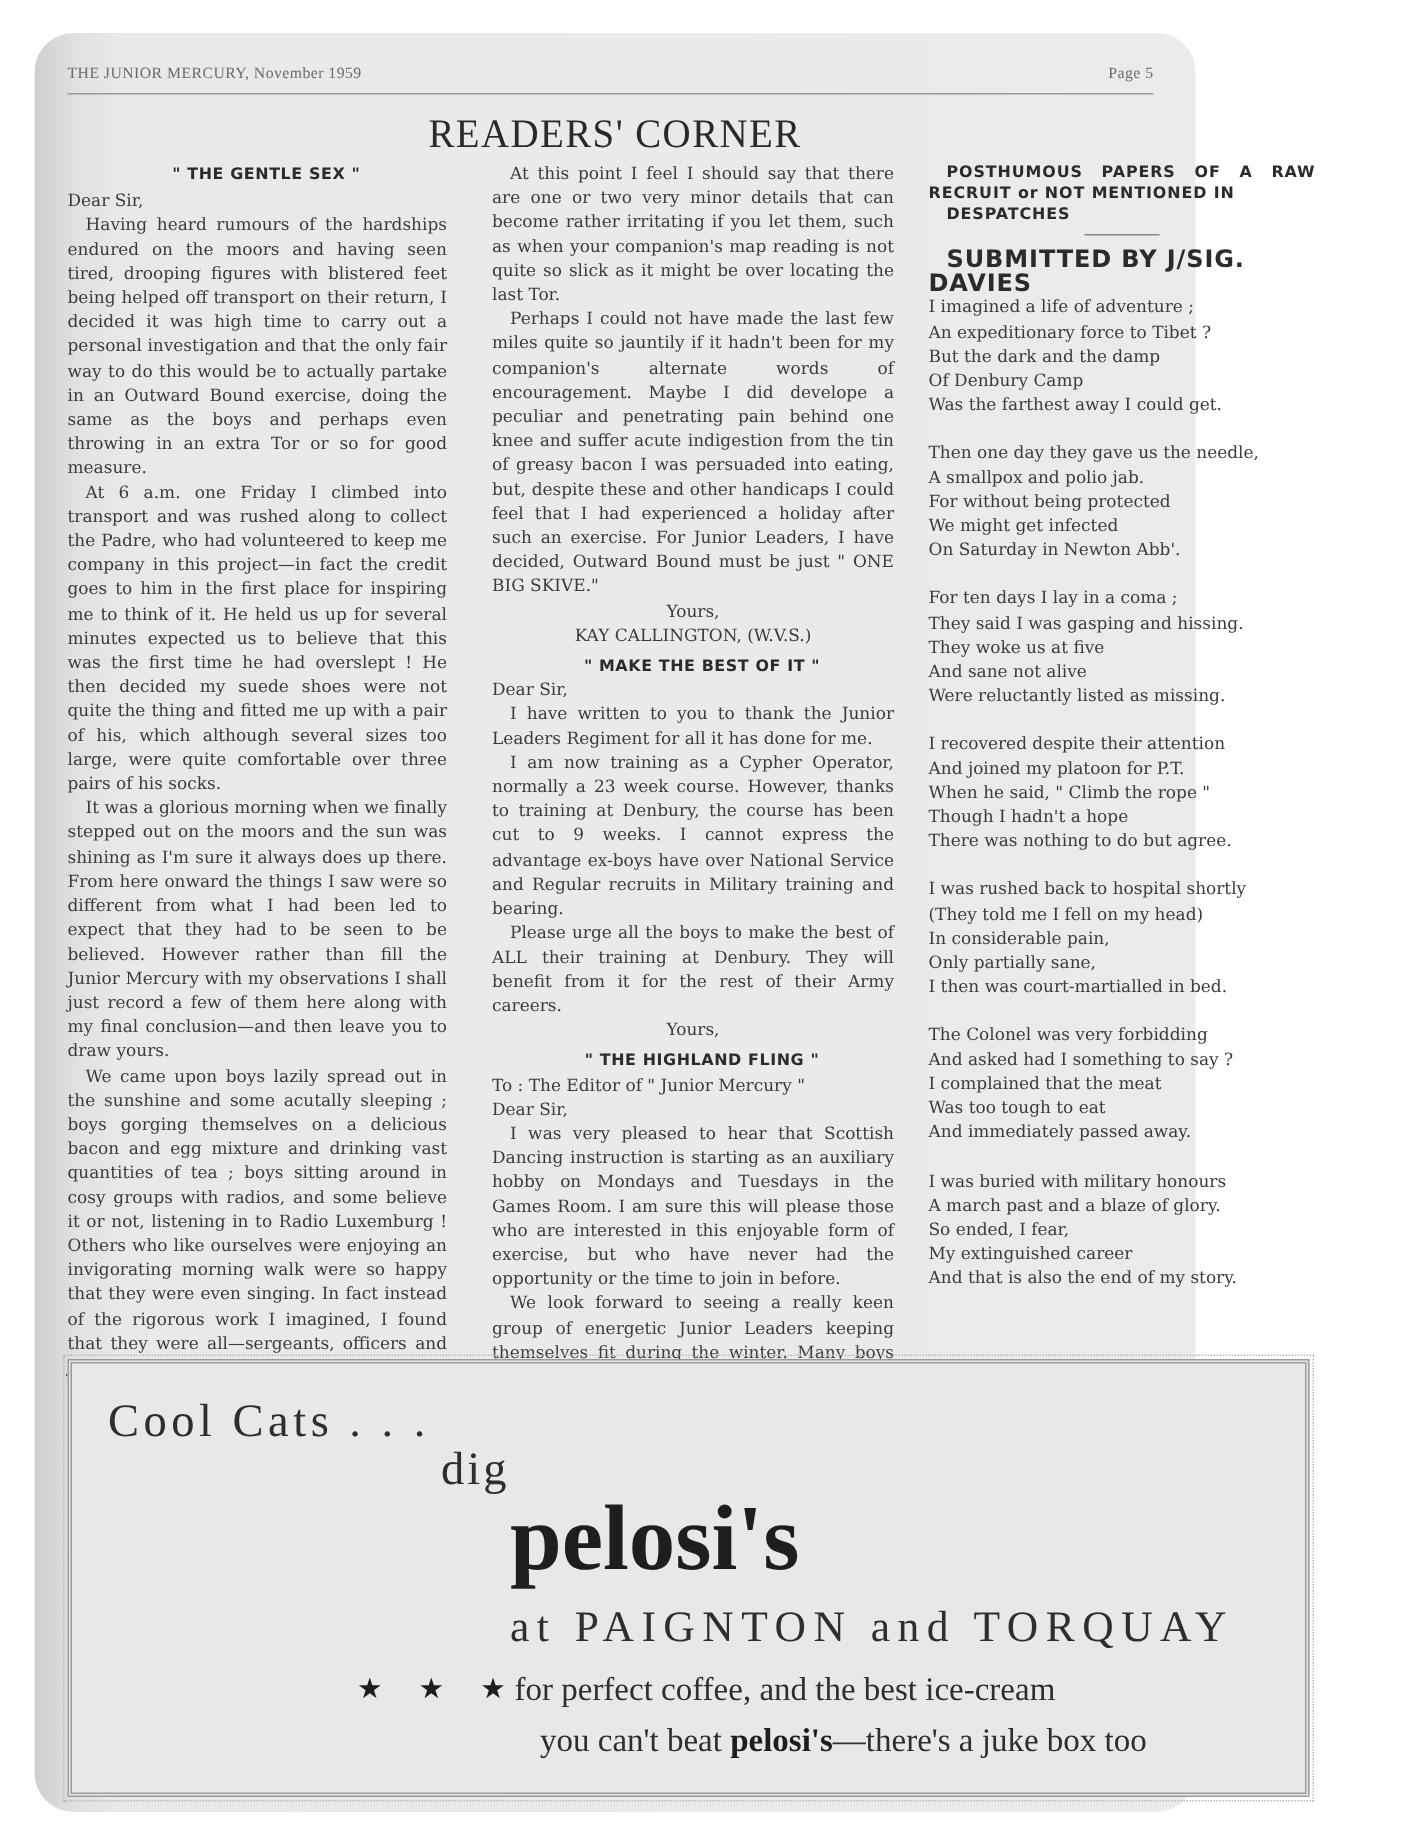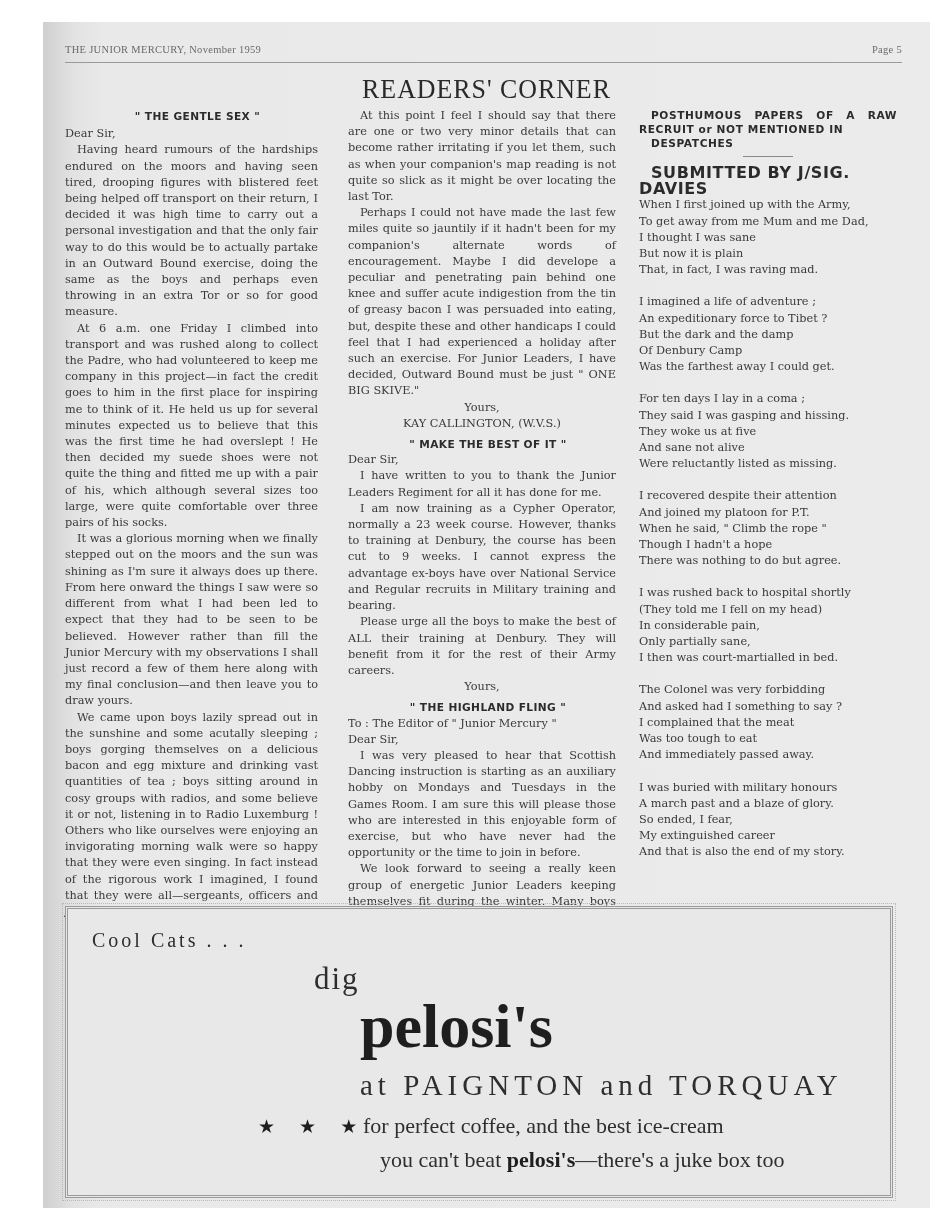--- a/index.html
+++ b/index.html
@@ -1,21 +1,22 @@
 <!DOCTYPE html>
 <html><head>
 <meta charset="utf-8">
 <style>
   html, body { margin: 0; padding: 0; background: #ffffff; }
   body { width: 939px; height: 1230px; position: relative; overflow: hidden; }
   .page {
-    position: absolute; left: 43px; top: 22px; width: 887px; height: 1186px;
+    position: absolute; left: 23px; top: 22px; width: 774px; height: 1186px;
     background: linear-gradient(to right, #cfcfcf 0px, #e2e2e2 30px, #e9e9e9 60px, #ebebeb 100%);
     color: #3a3a3a;
     font-family: "DejaVu Serif", serif;
+    border-radius: 26px;
   }
   .running-head {
     position: absolute; left: 22px; right: 28px; top: 22px; height: 16px;
     font-size: 10.5px; color: #6a6a6a; font-family: "Liberation Serif", serif;
     letter-spacing: 0.3px;
   }
   .running-head .left { position: absolute; left: 0; top: 0; }
   .running-head .right { position: absolute; right: 0; top: 0; }
   .head-rule { position: absolute; left: 22px; right: 28px; top: 40px; border-top: 1px solid #9a9a9a; }
   .title {
@@ -43,21 +44,21 @@
   .submitted { font-family: "DejaVu Sans", sans-serif; font-weight: bold; font-size: 16px; letter-spacing: 0.6px; color: #2b2b2b; margin: 0 0 12px 0; }
   .stanza { margin: 0 0 16px 0; }
   .stanza div { white-space: nowrap; }
   
   .ad {
     position: absolute; left: 22px; top: 884px; width: 822px; height: 286px;
     border: 3px double #9a9a9a; background: #e8e8e8;
     outline: 1px dotted #b8b8b8; outline-offset: 2px;
     font-family: "Liberation Serif", serif; color: #2e2e2e;
   }
-  .ad .cool { position: absolute; left: 24px; top: 20px; font-size: 20px; letter-spacing: 3px; font-weight: normal; }
+  .ad .cool { position: absolute; left: 24px; top: 20px; font-size: 31px; letter-spacing: 3px; font-weight: normal; }
   .ad .dig { position: absolute; left: 246px; top: 52px; font-size: 31px; letter-spacing: 2px; text-align: center; }
   .ad .brand { position: absolute; left: 292px; top: 82px; font-size: 62px; font-weight: bold; color: #1e1e1e; letter-spacing: 0px; }
   .ad .towns { position: absolute; left: 292px; top: 160px; font-size: 29px; letter-spacing: 5px; text-align: right; }
   .ad .stars { position: absolute; left: 190px; top: 206px; font-size: 19px; letter-spacing: 9px; color: #1e1e1e; font-family: "DejaVu Sans", sans-serif; }
   .ad .line1 { position: absolute; left: 295px; top: 204px; font-size: 22px; }
   .ad .line2 { position: absolute; left: 295px; top: 238px; font-size: 22px; margin-left: 17px; }
   .ad .line2 b { color: #1e1e1e; }
 </style>
 </head>
 <body>
@@ -104,32 +105,32 @@
 
   <div class="col col3">
     <p class="posthumous">
       <span>POSTHUMOUS PAPERS OF A RAW RECRUIT or NOT MENTIONED IN</span>
       <span class="center">DESPATCHES</span>
     </p>
     <div class="short-rule"></div>
     <p class="submitted">SUBMITTED BY J/SIG. DAVIES</p>
     <div id="stanzas">
         <div class="stanza">
-          <div>When I first joined up with the Army,</div>
-          <div>To get away from me Mum and me Dad,</div>
-          <div>I thought I was sane</div>
-          <div>But now it is plain</div>
-          <div>That, in fact, I was raving mad.</div>
-        </div>
-        <div class="stanza">
           <div>I imagined a life of adventure ;</div>
           <div>An expeditionary force to Tibet ?</div>
           <div>But the dark and the damp</div>
           <div>Of Denbury Camp</div>
           <div>Was the farthest away I could get.</div>
+        </div>
+        <div class="stanza">
+          <div>Then one day they gave us the needle,</div>
+          <div>A smallpox and polio jab.</div>
+          <div>For without being protected</div>
+          <div>We might get infected</div>
+          <div>On Saturday in Newton Abb'.</div>
         </div>
         <div class="stanza">
           <div>For ten days I lay in a coma ;</div>
           <div>They said I was gasping and hissing.</div>
           <div>They woke us at five</div>
           <div>And sane not alive</div>
           <div>Were reluctantly listed as missing.</div>
         </div>
         <div class="stanza">
           <div>I recovered despite their attention</div>

